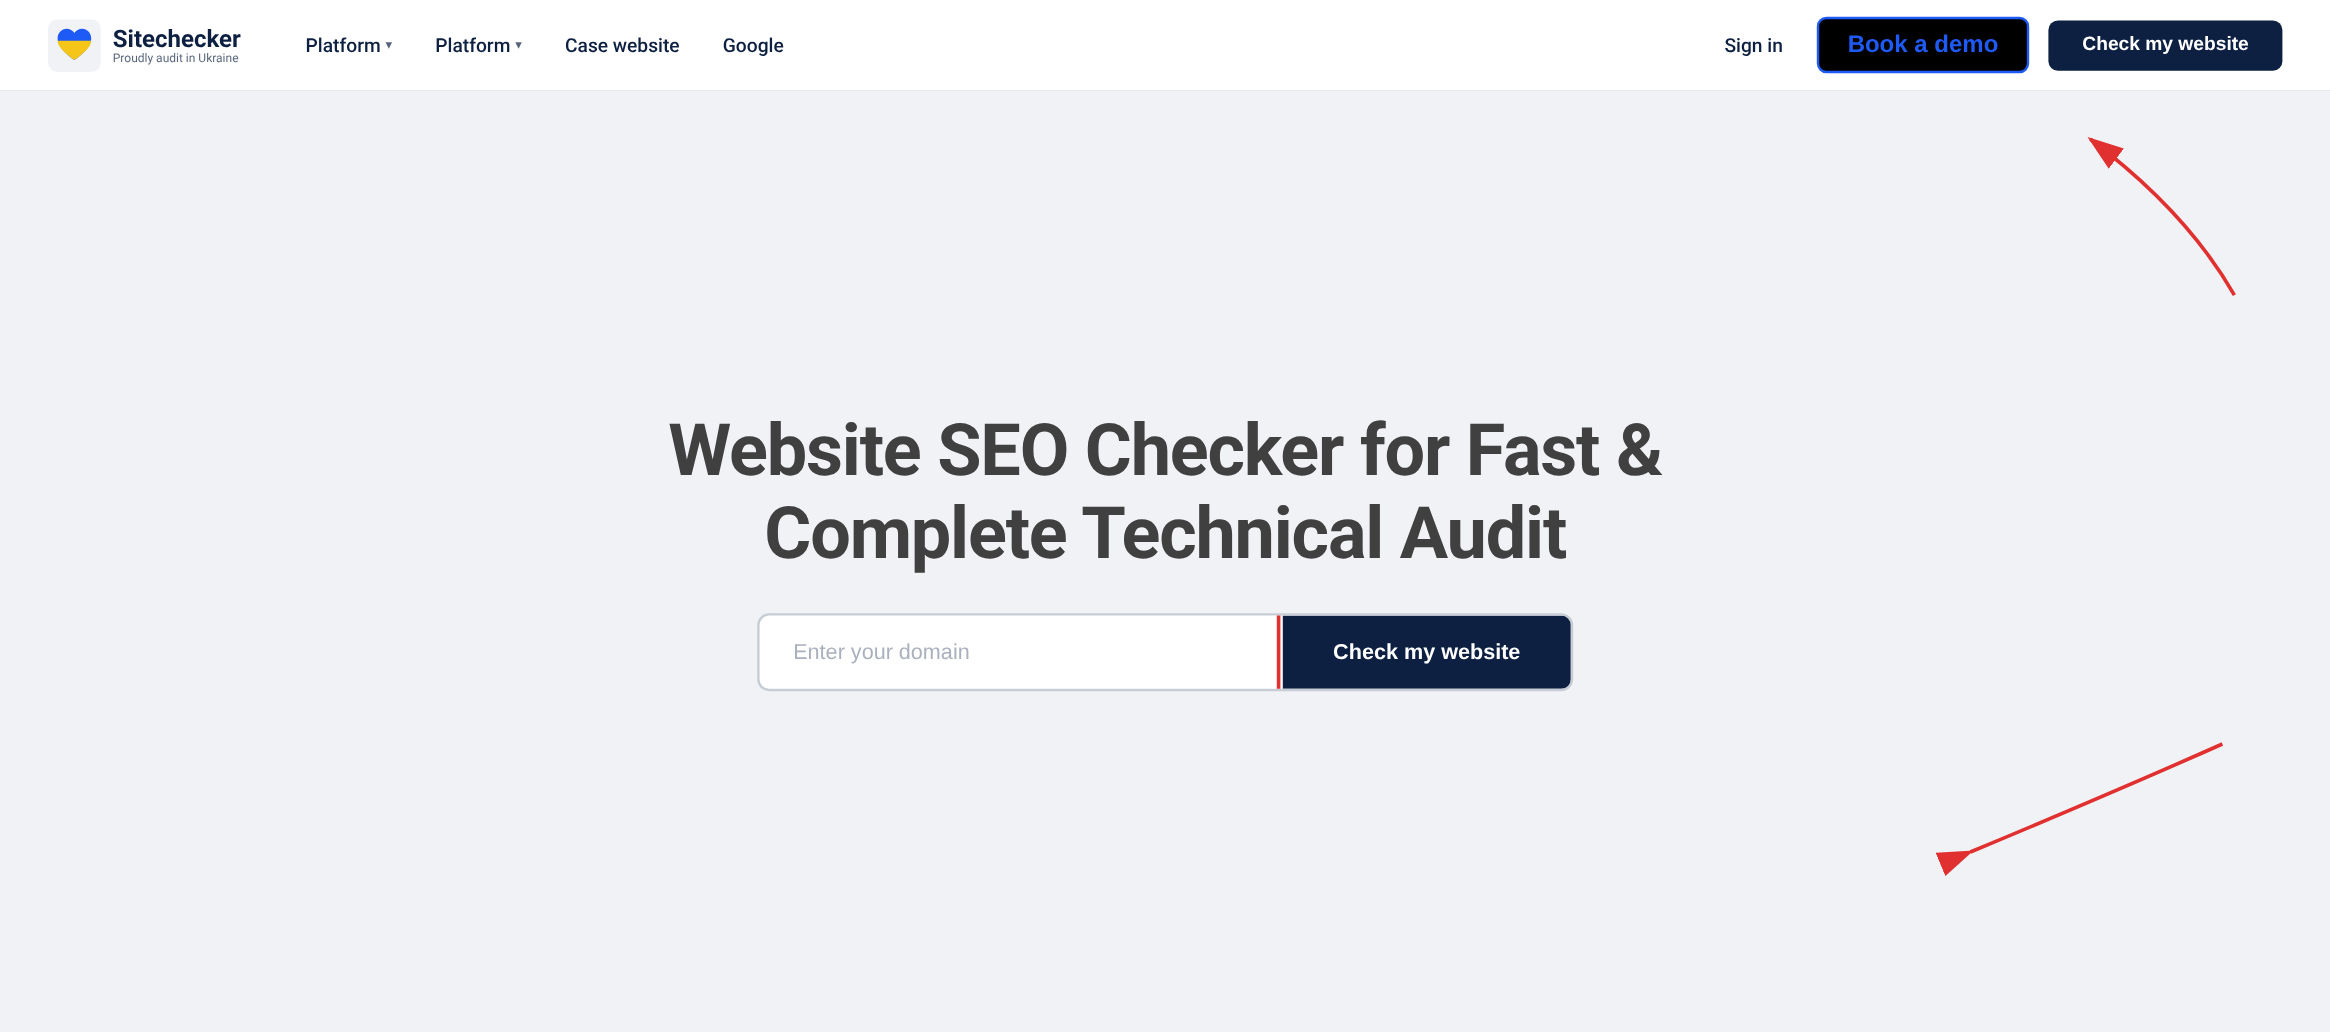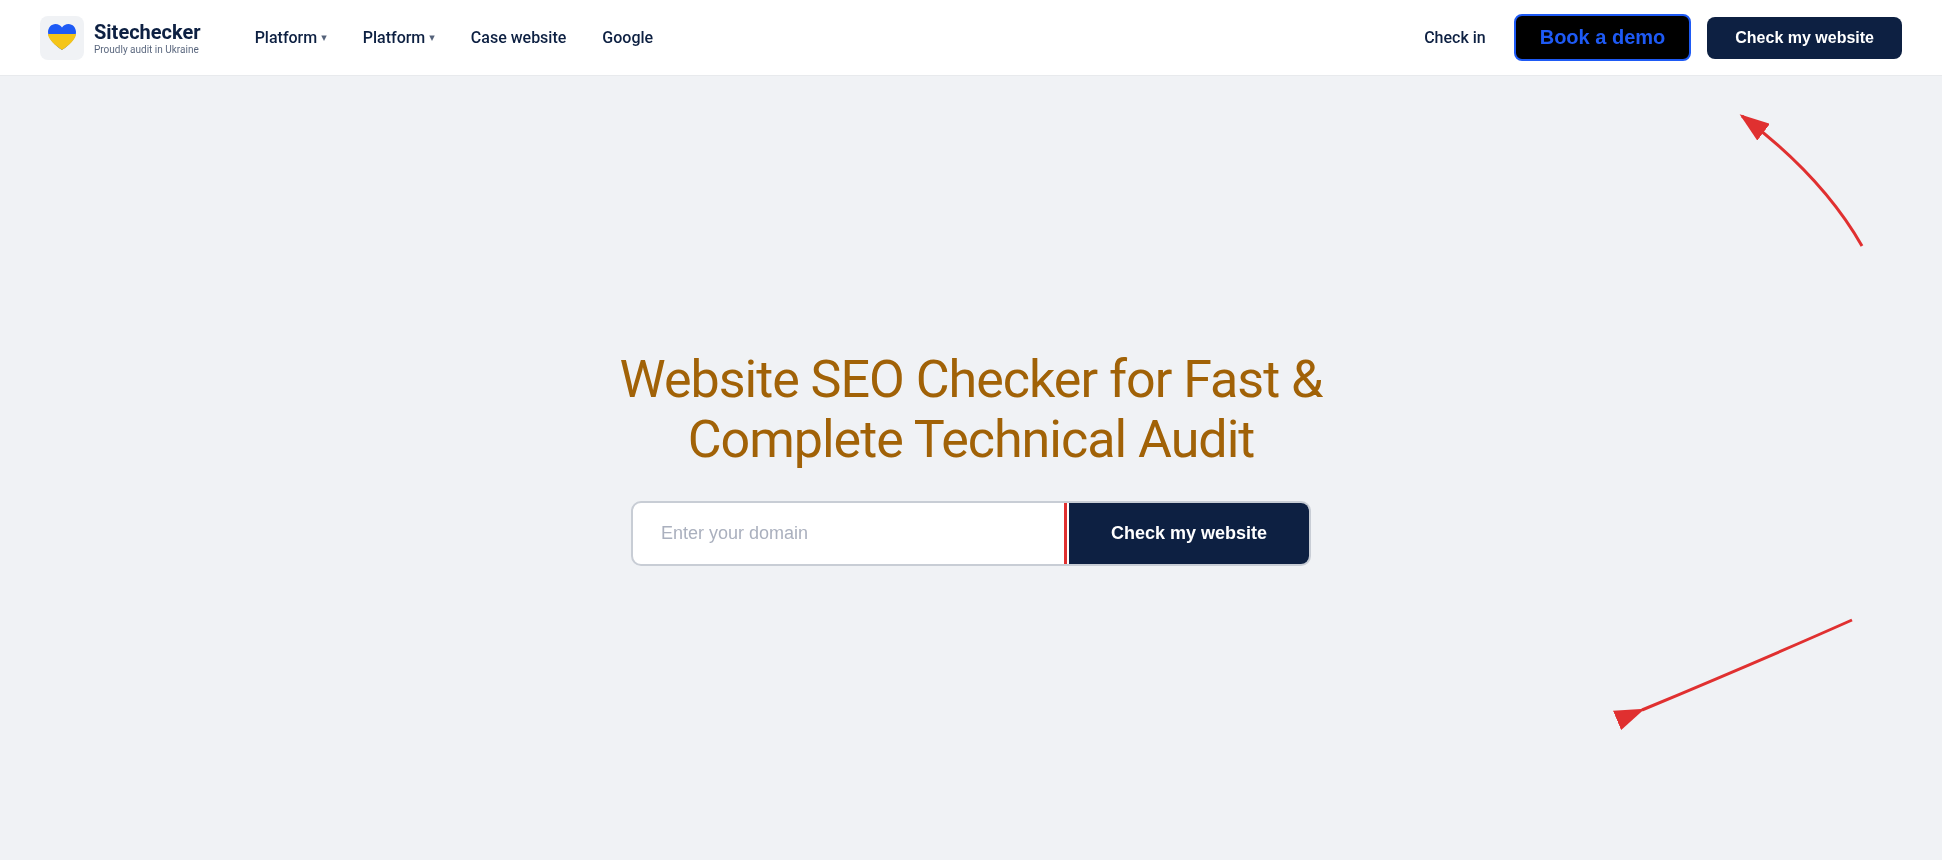--- a/index.html
+++ b/index.html
@@ -104,23 +104,23 @@
       display: flex;
       flex-direction: column;
       align-items: center;
       justify-content: center;
       text-align: center;
       padding: 60px 40px 80px;
       position: relative;
       overflow: hidden;
     }
     .hero-title {
-      font-size: 52px;
-      font-weight: 400;
-      color: #a16207;
+      font-size: 60px;
+      font-weight: 700;
+      color: #404040;
       line-height: 1.15;
       max-width: 900px;
       margin-bottom: 32px;
       letter-spacing: -1px;
     }
     .hero-subtitle {
       font-size: 22px;
       color: #4a5568;
       max-width: 680px;
       line-height: 1.6;
@@ -207,21 +207,21 @@
     </a>
     <a class="nav-item" href="#">
       <span>Case website</span>
     </a>
     <a class="nav-item" href="#">
       <span>Google</span>
     </a>
   </div>
 
   <div class="nav-right">
-    <span class="signin-link">Check in</span>
+    <span class="signin-link">Sign in</span>
     <button class="book-demo-btn">Book a demo</button>
     <button class="check-website-btn-nav">Check my website</button>
   </div>
 </nav>
 
 <section class="hero">
 
   <svg class="arrow-top-right" viewBox="0 0 200 160" xmlns="http://www.w3.org/2000/svg">
     <defs>
       <marker id="arrowhead1" markerWidth="10" markerHeight="7" refX="9" refY="3.5" orient="auto">

